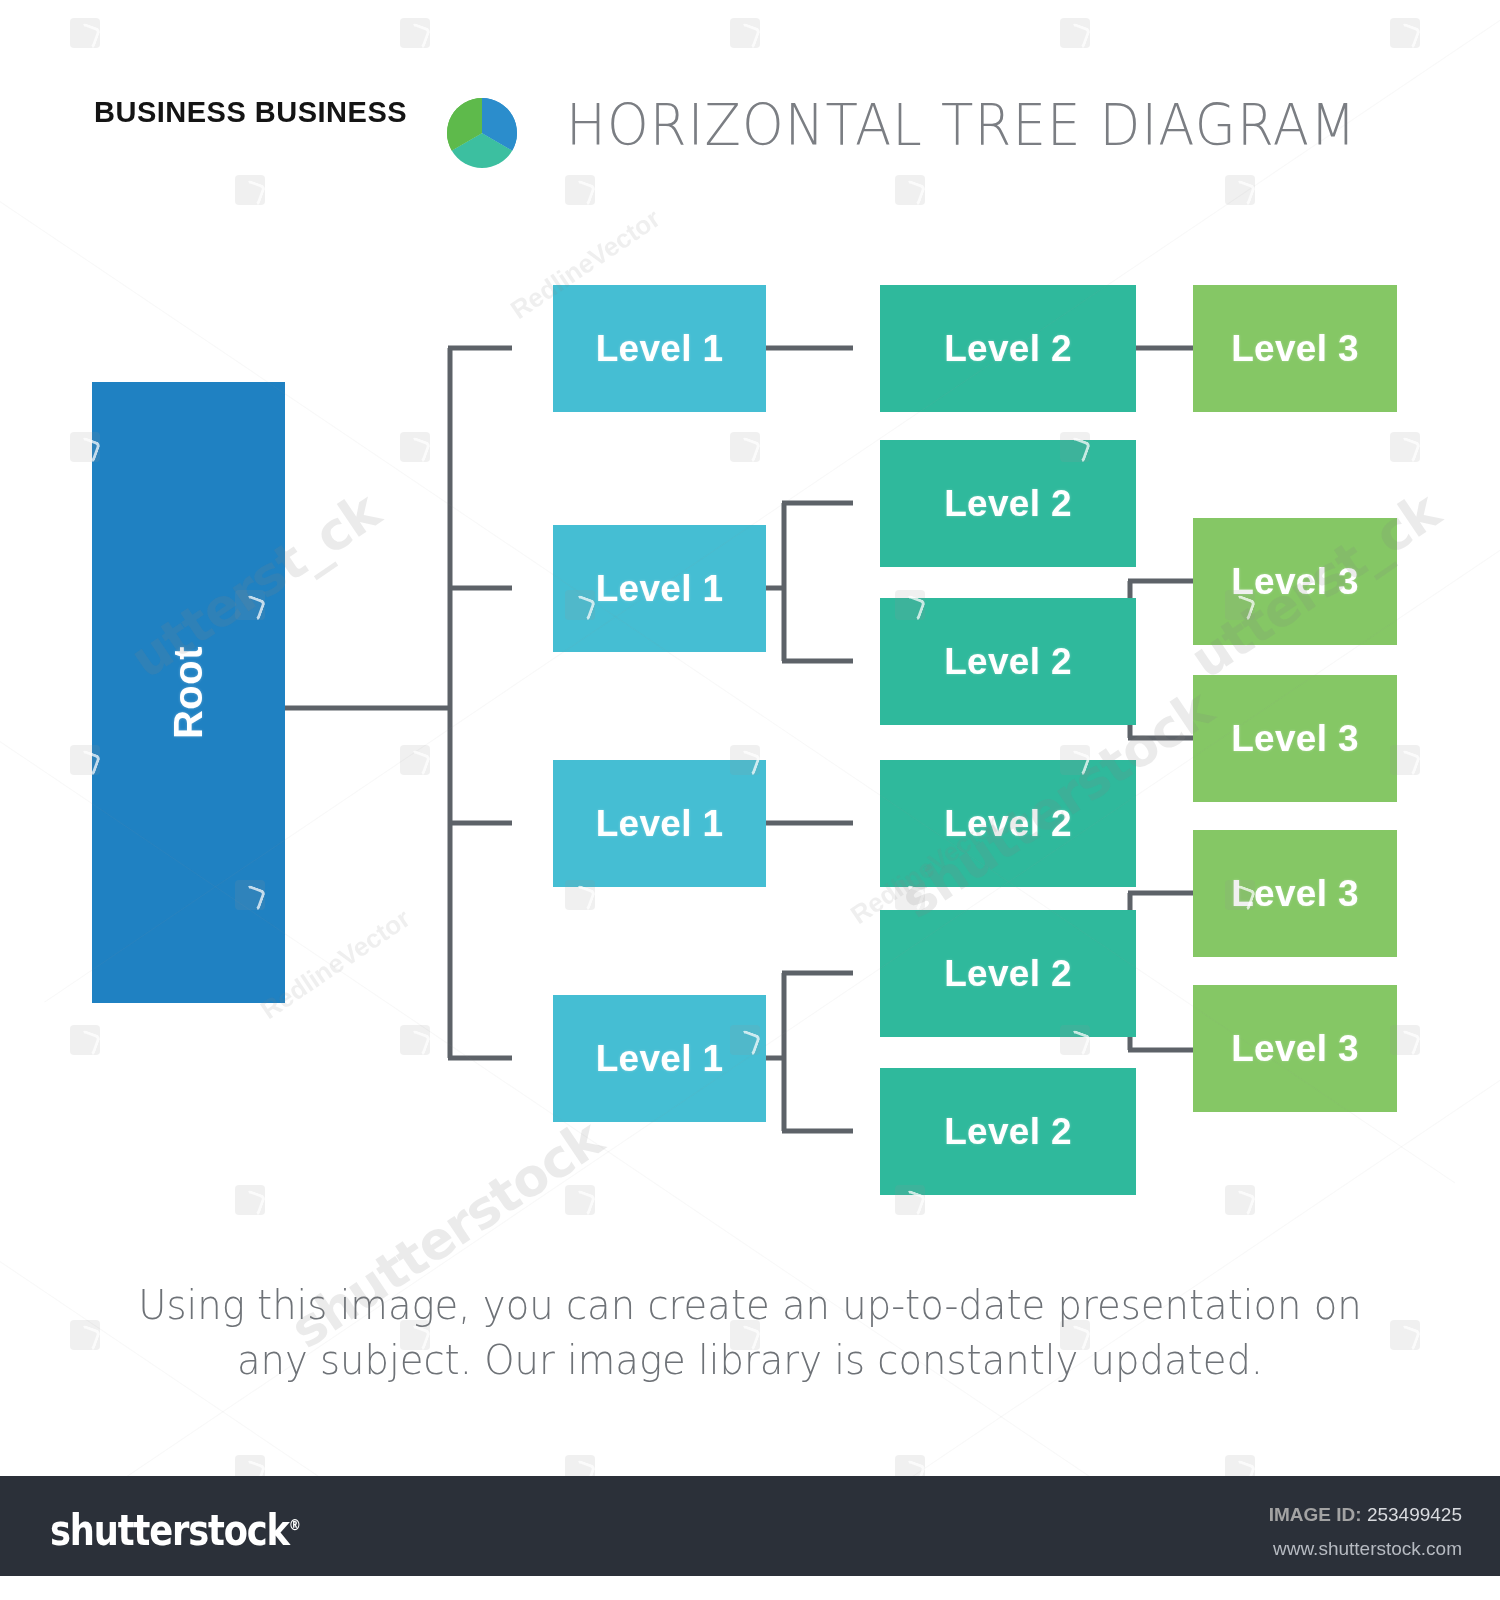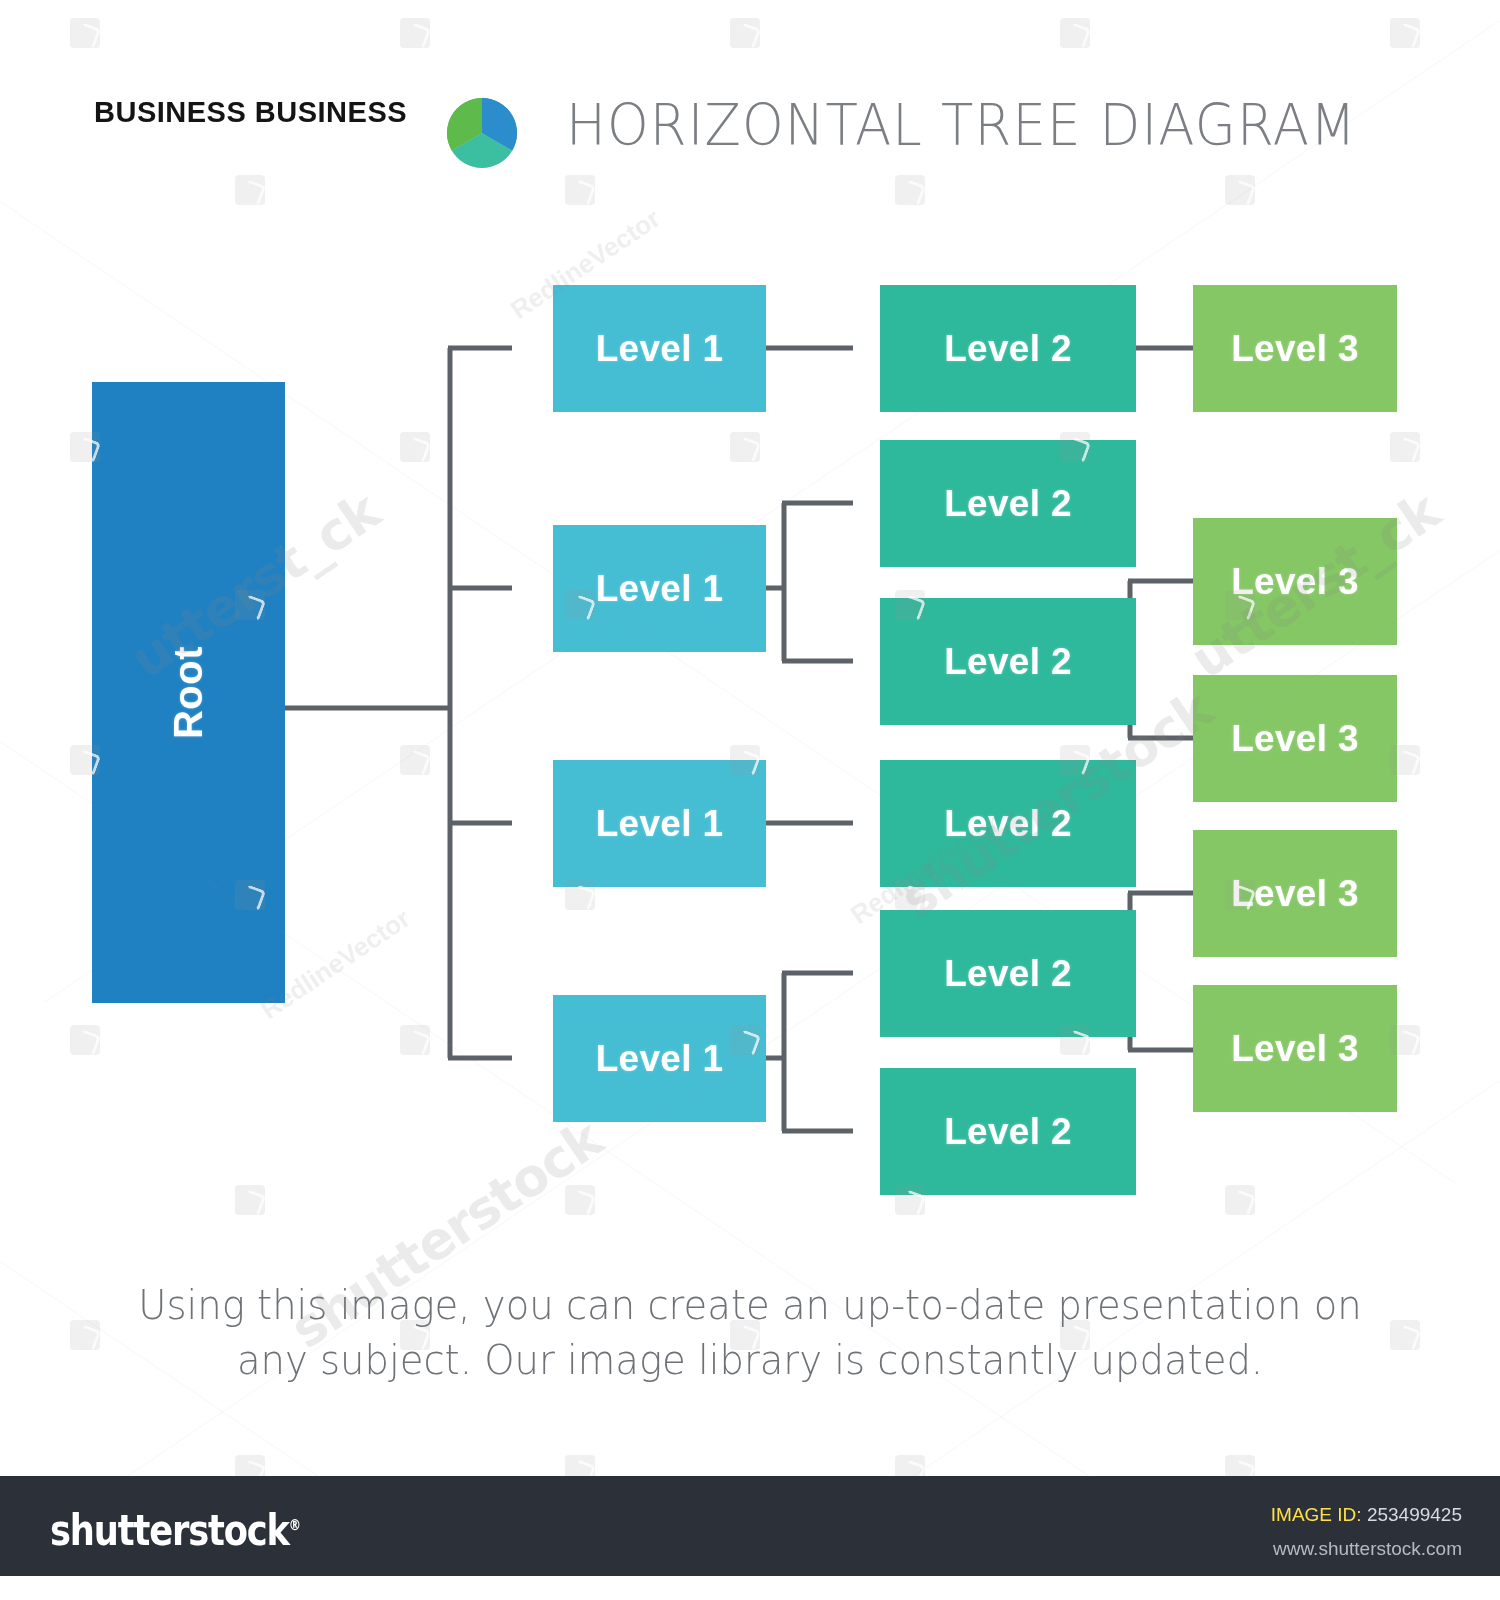--- a/index.html
+++ b/index.html
@@ -73,21 +73,21 @@
   #ss-logo {
     position: absolute; left: 50px; top: 29px;
     color: #ffffff; font-size: 43px; font-weight: bold;
     letter-spacing: -1.4px;
     font-family: "DejaVu Sans", sans-serif;
     transform: scaleX(0.82); transform-origin: left top;
   }
   #ss-logo sup { font-size: 15px; vertical-align: super; letter-spacing: 0; }
   #footer-meta { position: absolute; right: 38px; top: 28px; text-align: right; }
   #image-id { font-size: 19px; color: #d9dbdf; white-space: nowrap; }
-  #image-id .k { font-weight: normal; color: #fde047; }
+  #image-id .k { font-weight: bold; color: #a3a3a3; }
   #ss-url { font-size: 19px; color: #b6bac1; margin-top: 12px; white-space: nowrap; }
 
   
   #wm-tiles { position: absolute; left: 0; top: 0; width: 1500px; height: 1500px;
               pointer-events: none; overflow: hidden; }
   .wm-sq {
     position: absolute; width: 30px; height: 30px;
     background: rgba(150,150,150,0.14); border-radius: 4px;
   }
   .wm-sq::after {

